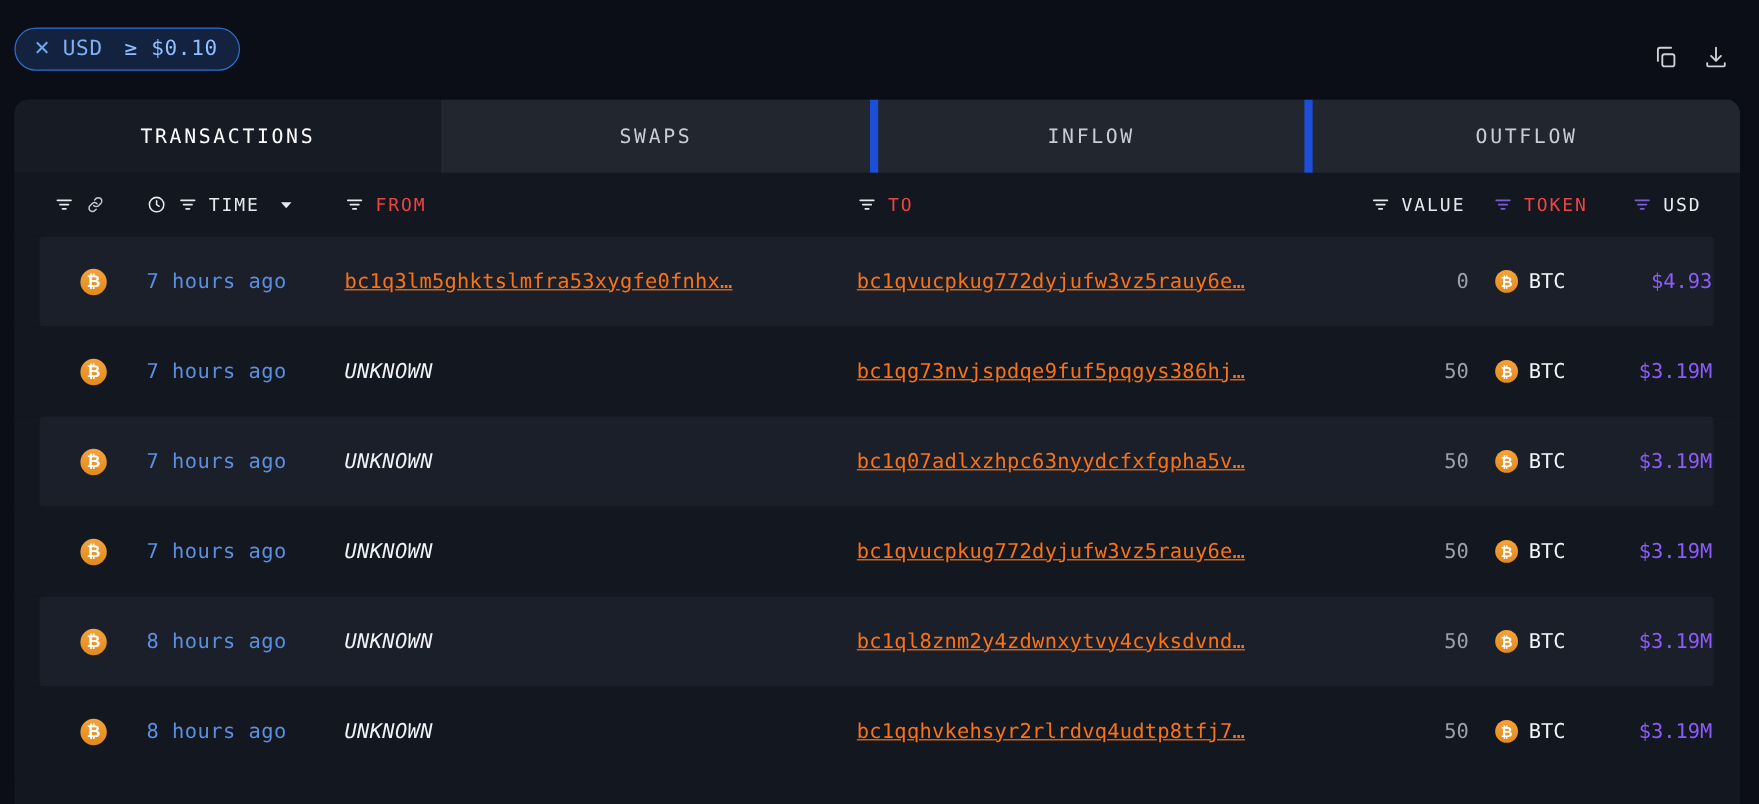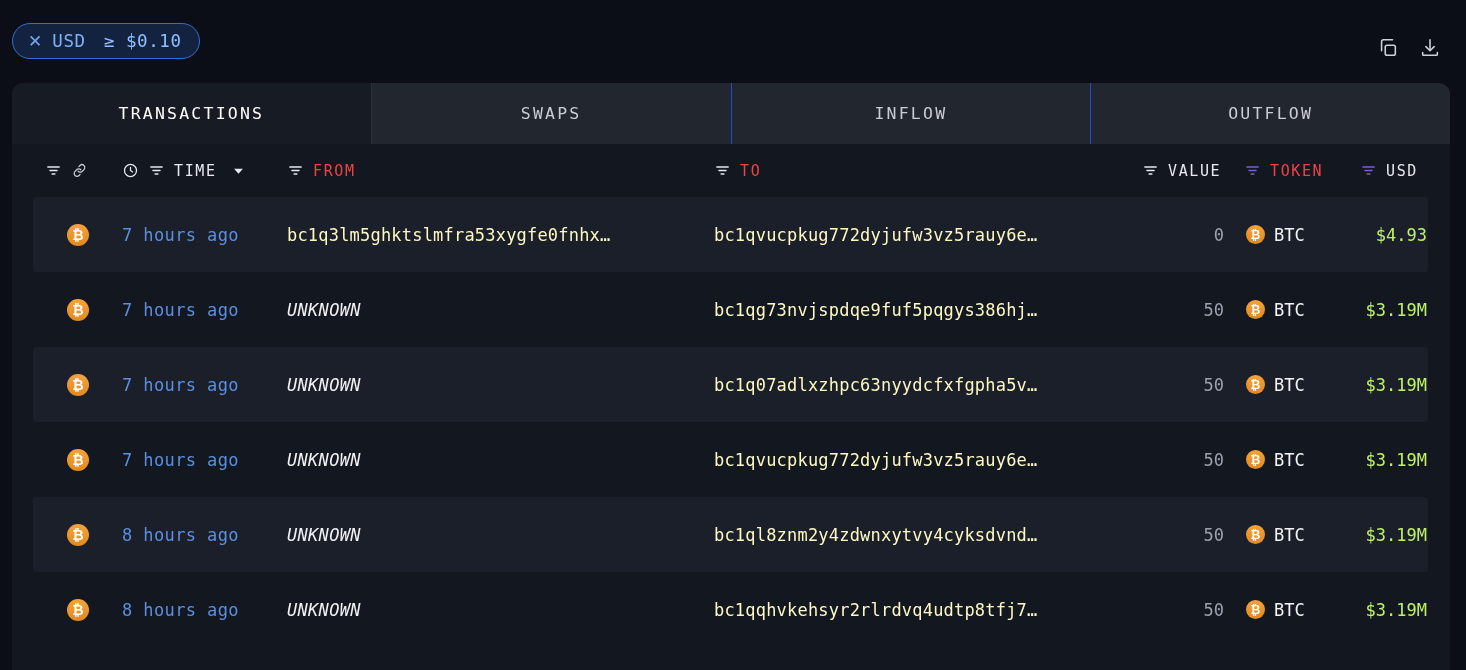--- a/index.html
+++ b/index.html
@@ -92,21 +92,21 @@
   }
   .tab {
     flex: 1;
     display: flex;
     align-items: center;
     justify-content: center;
     font-size: 16.5px;
     letter-spacing: 2.2px;
     color: #c9ccd4;
     cursor: pointer;
-    border-right: 1px solid #1d4ed8;
+    border-right: 7px solid #1d4ed8;
     background: #22262e;
   }
   .tab:last-child { border-right: none; }
   .tab.active {
     background: #171b24;
     color: #ffffff;
     border-right: 1px solid #2c303a;
   }
 
   
@@ -170,29 +170,30 @@
     font-family: "DejaVu Sans", sans-serif;
     flex: none;
   }
   .coin-sm {
     width: 19px; height: 19px;
     font-size: 12px;
   }
 
   .time { color: #5b8fe0; letter-spacing: 0.4px; white-space: nowrap; }
   .addr {
-    color: #fef9c3;
+    color: #f97316;
     letter-spacing: 0.2px;
     white-space: nowrap;
     cursor: pointer;
+    text-decoration: underline;
   }
   .unknown { color: #f0f2f5; letter-spacing: 0.3px; font-size: 17px; font-style: italic; }
   .num { color: #9ba1ad; }
   .token { color: #f2f4f7; }
-  .usd { color: #bef264; }
+  .usd { color: #8b5cf6; }
 
   
   .c-coin  { left: 55px; }
   .c-time  { left: 110px; }
   .c-from  { left: 275px; }
   .c-to    { left: 702px; }
   .c-value { left: 1130px; width: 82px; justify-content: flex-end; }
   .c-token { left: 1234px; gap: 9px; }
   .c-usd   { left: 1320px; width: 95px; justify-content: flex-end; }
 </style>

